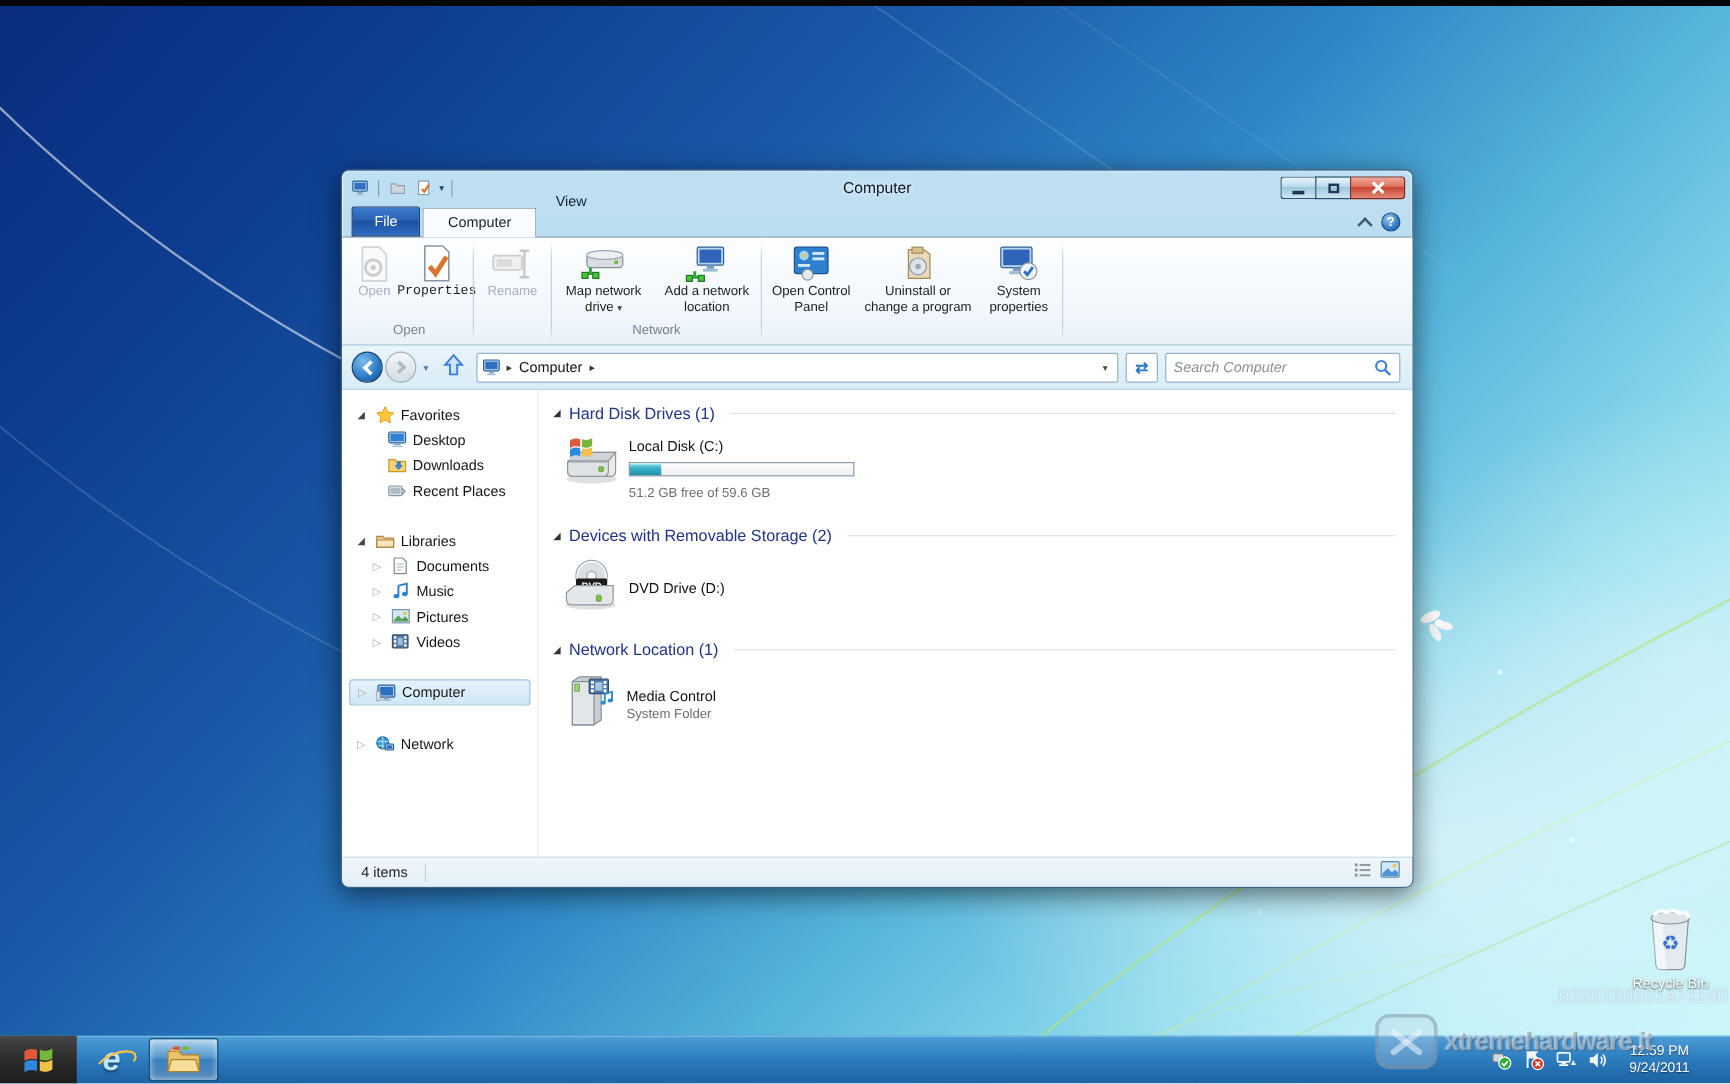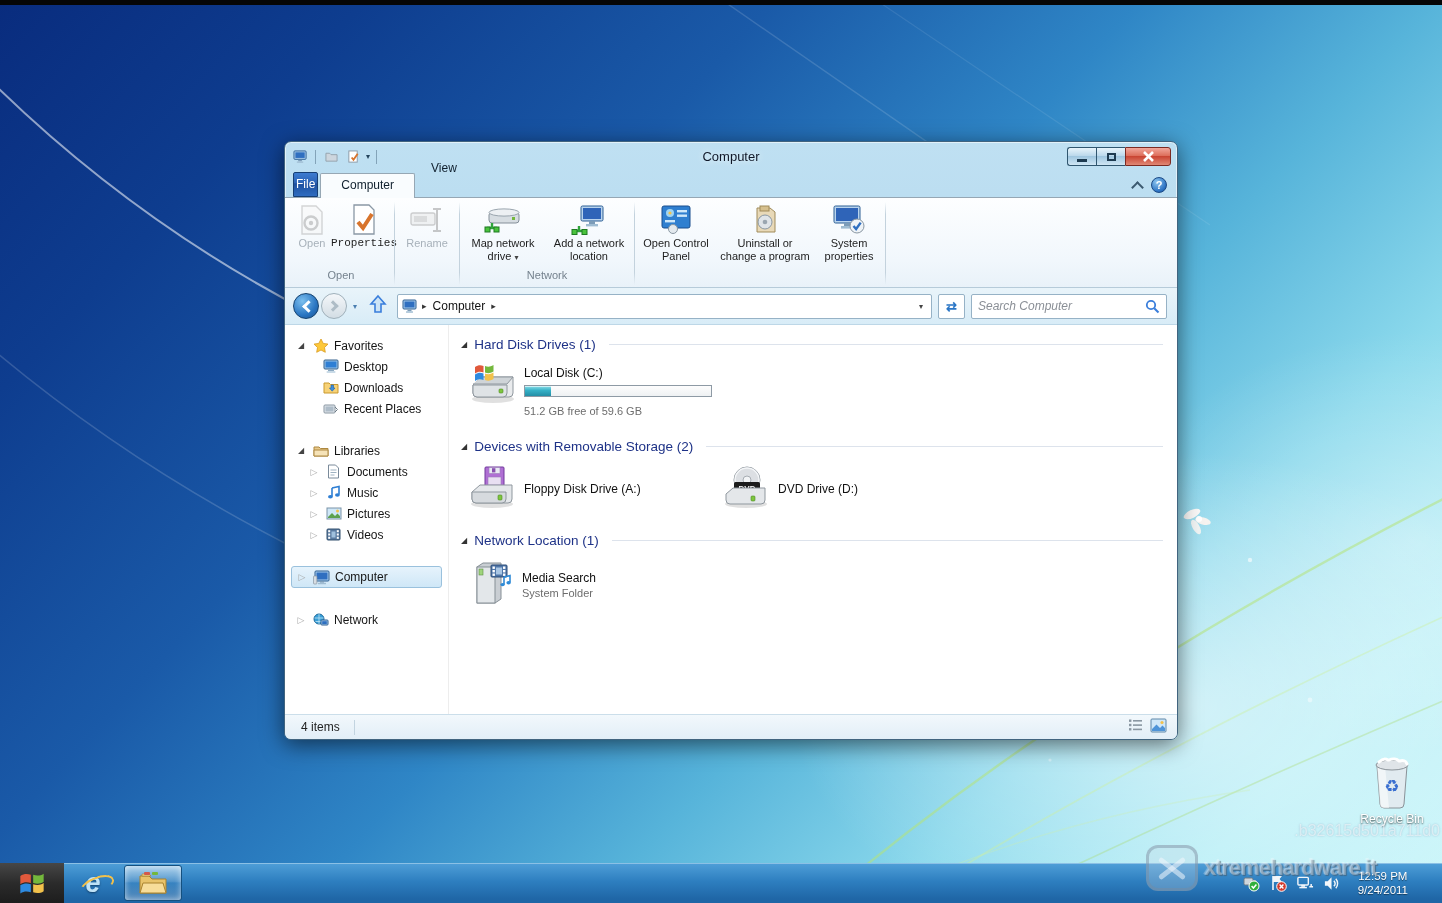--- a/index.html
+++ b/index.html
@@ -50,21 +50,21 @@
   .ctl:first-child{ border-radius:3px 0 0 3px; }
   .ctl-close{ width:46px; border-right-width:1px; border-radius:0 3px 3px 0; border-color:#7c2a22;
     background:linear-gradient(#f2a79b,#dd6f5c 45%,#c8402e 46%,#e08875); }
   .glyph-min{ width:10px; height:3px; background:#1d3a50; margin-top:7px; }
   .glyph-max{ width:9px; height:8px; border:2px solid #1d3a50; background:transparent; }
 
   
   .tabrow{ height:26px; display:flex; align-items:flex-end; padding:0 8px; position:relative; }
   .tab{ font-size:12px; padding:4px 16px 4px; color:#10202e; border-radius:2px 2px 0 0; cursor:default; }
   .tab-file{ background:linear-gradient(#3d7cd0,#2a62b4 45%,#1d4f9e 46%,#2e6cc0); color:#fff; border:1px solid #163f75;
-    padding:4px 2px 5px; margin-right:2px; }
+    padding:4px 18px 5px; margin-right:2px; }
   .tab-active{ background:#f9fcfe; border:1px solid #96a7b4; border-bottom:none; padding:4px 20px 6px; margin-bottom:-1px; z-index:3; }
   .tab-plain{ padding:4px 16px 22px; }
   .tabrow-right{ position:absolute; right:10px; bottom:4px; display:flex; align-items:center; gap:9px; }
   .rib-chevron{ width:9px; height:9px; position:relative; }
   .rib-chevron::before{ content:""; position:absolute; left:0; top:2px; width:7px; height:7px;
     border-left:2px solid #3c5possibly; border-left:2px solid #3c5a70; border-top:2px solid #3c5a70; transform:rotate(45deg); }
   .help-btn{ width:16px; height:16px; border-radius:50%; background:radial-gradient(circle at 35% 30%, #8ec7f0, #2b71c2 70%, #1b4f96);
     color:#fff; font-size:11px; font-weight:bold; display:flex; align-items:center; justify-content:center; border:1px solid #1b4a86; }
 
   
@@ -551,35 +551,20 @@
         <div class="group-head" style="margin-top:10px;">
           <span class="garr">◢</span>
           <span class="gtitle">Devices with Removable Storage (2)</span>
           <span class="grule"></span>
         </div>
         <div class="tile-row" style="margin-left:4px; margin-top:2px;">
           <div class="tile">
             <span>
               <svg width="50" height="44" viewBox="0 0 50 44">
                 <ellipse cx="25" cy="39" rx="21" ry="4" fill="rgba(0,0,0,.12)"></ellipse>
-                <rect x="18" y="2" width="19" height="19" rx="1" fill="#b06fd4" stroke="#703a9c"></rect>
-                <rect x="22" y="2.5" width="11" height="6" fill="#e8eaf2" stroke="#9a7ab8" stroke-width=".6"></rect>
-                <rect x="25" y="3.2" width="3.4" height="4.2" fill="#8a50b0"></rect>
-                <rect x="21" y="12" width="13" height="8" fill="#e8dff2" stroke="#9a7ab8" stroke-width=".6"></rect>
-                <path d="M5 27 L13 20 H45 V34 a4 4 0 0 1 -4 4 H9 a4 4 0 0 1 -4 -4 Z" fill="#e4e7ea" stroke="#8f979e"></path>
-                <path d="M5 27 H39 V34 a4 4 0 0 1 -4 4 H9 a4 4 0 0 1 -4 -4 Z" fill="#d6dade" stroke="#8f979e"></path>
-                <rect x="31" y="30" width="4" height="5" rx="1" fill="#7ec63f" stroke="#4e8a22" stroke-width=".6"></rect>
-              </svg>
-            </span>
-            <span class="dname">Floppy Disk Drive (A:)</span>
-          </div>
-          <div class="tile">
-            <span>
-              <svg width="50" height="44" viewBox="0 0 50 44">
-                <ellipse cx="25" cy="39" rx="21" ry="4" fill="rgba(0,0,0,.12)"></ellipse>
                 <circle cx="26" cy="15" r="13" fill="#dcdfe3" stroke="#8f979e"></circle>
                 <circle cx="26" cy="15" r="12" fill="none" stroke="#f4f6f8" stroke-width="1.4"></circle>
                 <circle cx="26" cy="15" r="4" fill="#f2f4f6" stroke="#a7adb3"></circle>
                 <rect x="13" y="17" width="26" height="11" rx="1.5" fill="#1c1c1c"></rect>
                 <text x="26" y="25.5" text-anchor="middle" font-size="8" font-weight="bold" fill="#fff" font-family="Liberation Sans, sans-serif">DVD</text>
                 <path d="M5 29 L12 23 H44 V35 a4 4 0 0 1 -4 4 H9 a4 4 0 0 1 -4 -4 Z" fill="#e4e7ea" stroke="#8f979e"></path>
                 <rect x="30" y="31" width="4" height="5" rx="1" fill="#7ec63f" stroke="#4e8a22" stroke-width=".6"></rect>
               </svg>
             </span>
             <span class="dname">DVD Drive (D:)</span>
@@ -609,21 +594,21 @@
               </g>
               <g>
                 <path d="M37 18l6-1.4v7" stroke="#2f8ad6" stroke-width="1.6" fill="none"></path>
                 <path d="M37 18v7.4" stroke="#2f8ad6" stroke-width="1.6"></path>
                 <ellipse cx="35.6" cy="25.6" rx="2.2" ry="1.7" fill="#2f8ad6"></ellipse>
                 <ellipse cx="41.6" cy="23.8" rx="2.2" ry="1.7" fill="#2f8ad6"></ellipse>
               </g>
             </svg>
           </span>
           <span>
-            <span class="dname" style="display:block;">Media Search</span>
+            <span class="dname" style="display:block;">Media Control</span>
             <span class="dsub" style="display:block;">System Folder</span>
           </span>
         </div>
 
       </div>
     </div>
 
     <div class="statusbar">
       <span class="status-count">4 items</span>
       <span class="status-sep"></span>

